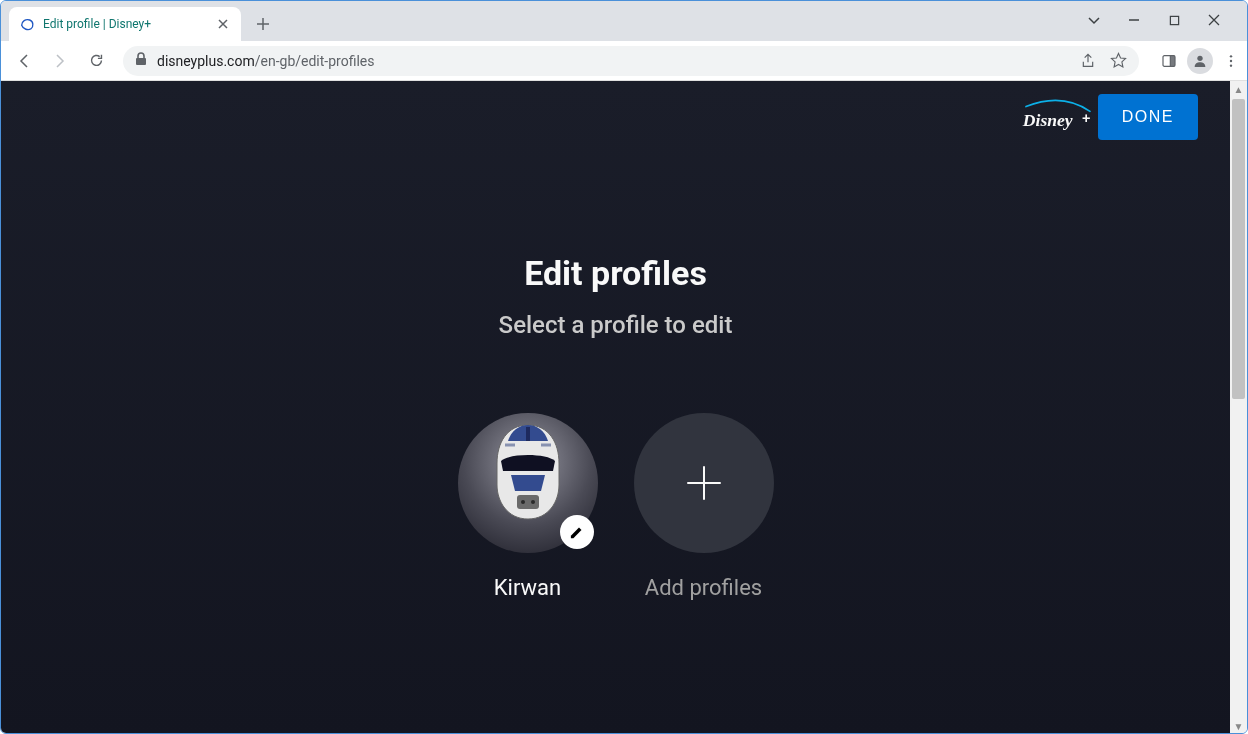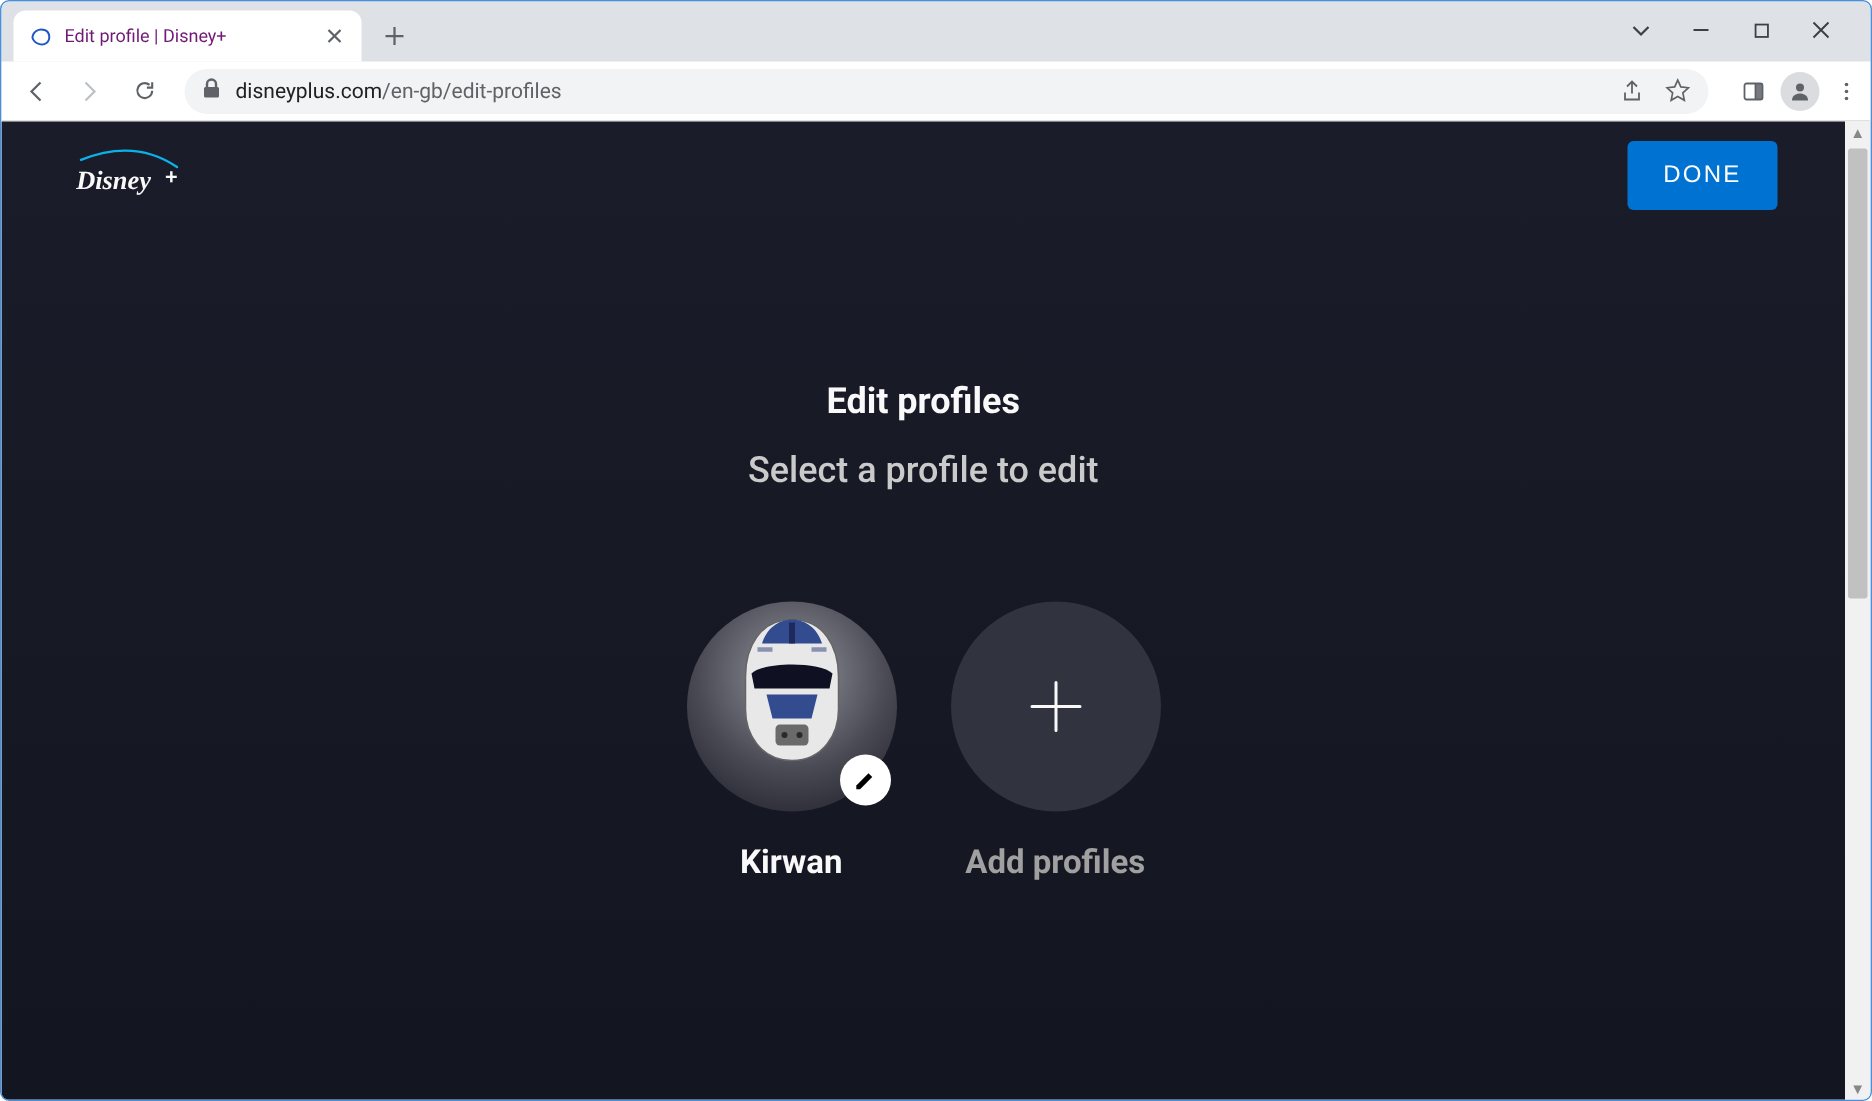--- a/index.html
+++ b/index.html
@@ -43,21 +43,21 @@
       height: 16px;
       display: flex;
       align-items: center;
       justify-content: center;
       color: #1f57c3;
       font-weight: bold;
       font-size: 14px;
     }
     .tab-title {
       font-size: 12px;
-      color: #701a75;
+      color: #0f766e;
       flex: 1;
       white-space: nowrap;
       overflow: hidden;
       text-overflow: ellipsis;
     }
     .tab-close {
       width: 16px;
       height: 16px;
       display: flex;
       align-items: center;
@@ -209,22 +209,22 @@
       align-items: center;
       justify-content: center;
       color: #888;
       font-size: 10px;
     }
     .scroll-arrow.up { top: 0; }
     .scroll-arrow.down { bottom: 0; }
     .disney-header {
       display: flex;
       align-items: center;
-      justify-content: space-between;
-      padding: 10px 45px;
+      justify-content: flex-end;
+      padding: 10px 32px;
       height: 72px;
     }
     .disney-logo {
       width: 80px;
       height: 48px;
       display: flex;
       align-items: center;
       justify-content: center;
       position: relative;
     }
@@ -238,21 +238,21 @@
       border: none;
       border-radius: 4px;
       cursor: pointer;
     }
     .main {
       text-align: center;
       padding-top: 100px;
       color: #f9f9f9;
     }
     .main h1 {
-      font-size: 24px;
+      font-size: 34px;
       font-weight: 700;
       margin-bottom: 18px;
     }
     .main .sub {
       font-size: 24px;
       color: #cacaca;
       font-weight: 500;
     }
     .profiles-row {
       display: flex;
@@ -309,21 +309,21 @@
       align-items: center;
       justify-content: center;
     }
     .add-avatar svg {
       width: 40px;
       height: 40px;
     }
     .profile-name {
       margin-top: 22px;
       font-size: 22px;
-      font-weight: 700;
+      font-weight: 400;
       color: #f9f9f9;
     }
     .profile-name.muted {
       color: #a0a0a0;
     }
   </style>
 </head>
 <body>
 
 <div class="browser-chrome">

